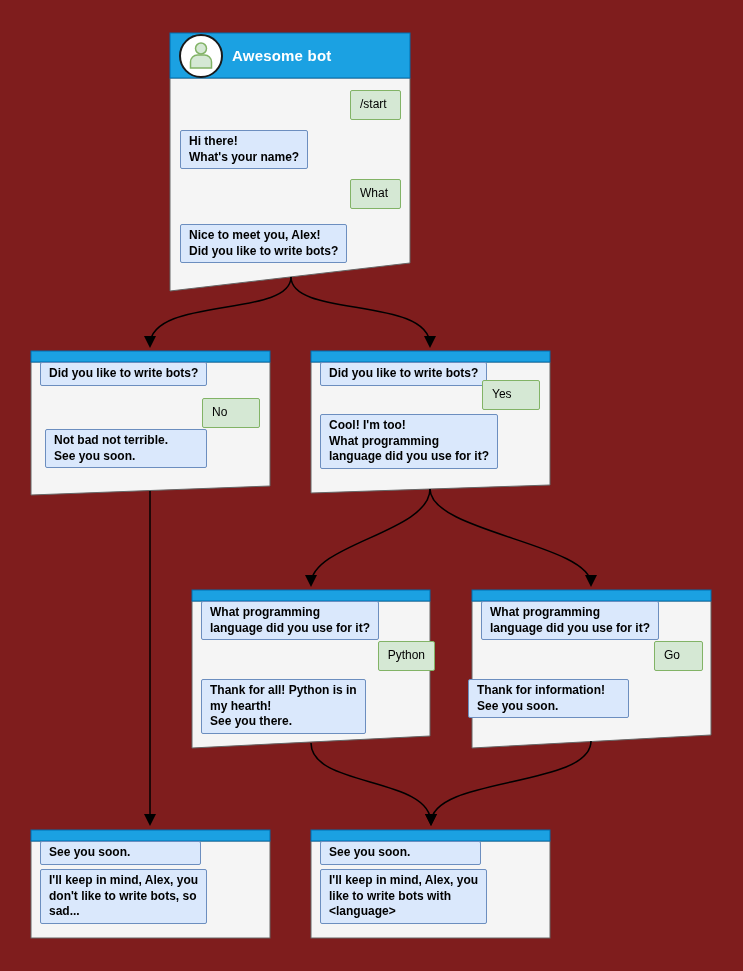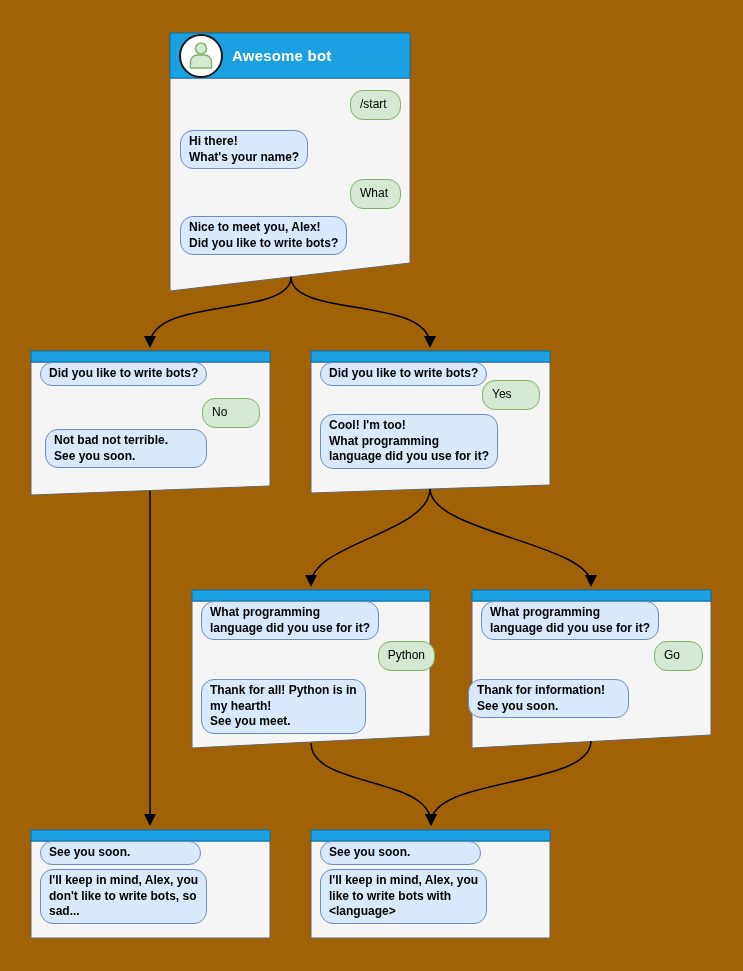--- a/index.html
+++ b/index.html
@@ -1,27 +1,27 @@
 <!DOCTYPE html>
 <html style="--header_fill: #1ba1e2; --header_stroke: #006eaf; --panel_fill: #f5f5f5; --panel_stroke: #666666; --bot_fill: #dae8fc; --bot_stroke: #6c8ebf; --user_fill: #d5e8d4; --user_stroke: #82b366; --avatar_bg: #ffffff; --edge_color: #000000;"><head>
 <meta charset="utf-8">
 <style>
   html,body{margin:0;padding:0;background:#fff;}
-  .stage{position:relative;width:743px;height:971px;background:#a16207;overflow:hidden;
+  .stage{position:relative;width:743px;height:971px;background:#7f1d1d;overflow:hidden;
          font-family:"Liberation Sans",sans-serif;}
   .layer{position:absolute;left:0;top:0;pointer-events:none;}
   .layer *{pointer-events:auto;}
   .panel{fill:var(--panel_fill);stroke:var(--panel_stroke);stroke-width:1;}
   .hdr{fill:var(--header_fill);stroke:var(--header_stroke);stroke-width:1;}
   .edge{fill:none;stroke:var(--edge_color);stroke-width:1.5;}
   .avatar-circle{fill:var(--avatar_bg);stroke:#1a1a1a;stroke-width:2;}
   .avatar-person{fill:var(--user_fill);stroke:var(--user_stroke);stroke-width:1.5;}
   .window-title{position:absolute;left:232px;top:47px;color:#fff;
                 font-size:15px;font-weight:bold;letter-spacing:.2px;}
-  .bubble{position:absolute;box-sizing:border-box;border-radius:13px;
+  .bubble{position:absolute;box-sizing:border-box;border-radius:2px;
           font-size:12px;line-height:1.3;color:#000;white-space:pre;
           padding:3px 8px;}
   .bubble.bot{background:var(--bot_fill);border:1px solid var(--bot_stroke);font-weight:bold;}
   .bubble.user{background:var(--user_fill);border:1px solid var(--user_stroke);
                padding:6px 9px;}
 </style>
 </head>
 <body>
 
 <div class="stage">
@@ -68,40 +68,40 @@
     <path class="edge" marker-end="url(#arrow)" d="M311,743 C311,788 431,776 431,823"></path>
     <path class="edge" marker-end="url(#arrow)" d="M591,741 C591,788 431,776 431,823"></path>
     <path class="edge" marker-end="url(#arrow)" d="M150,491 L150,823"></path>
   </svg>
 
   <div class="window-title">Awesome bot</div>
   <div class="bubble user" style="right:342px;top:90px;min-width:51px">/start</div>
   <div class="bubble bot" style="left:180px;top:130px;min-width:120px">Hi there!
 What's your name?</div>
   <div class="bubble user" style="right:342px;top:179px;min-width:51px">What</div>
-  <div class="bubble bot" style="left:180px;top:216px;min-width:163px">Nice to meet you, Alex!
+  <div class="bubble bot" style="left:180px;top:224px;min-width:163px">Nice to meet you, Alex!
 Did you like to write bots?</div>
 
   <div class="bubble bot" style="left:40px;top:362px;min-width:162px">Did you like to write bots?</div>
   <div class="bubble user" style="right:483px;top:398px;min-width:58px">No</div>
   <div class="bubble bot" style="left:45px;top:429px;min-width:162px">Not bad not terrible.
 See you soon.</div>
 
   <div class="bubble bot" style="left:320px;top:362px;min-width:162px">Did you like to write bots?</div>
   <div class="bubble user" style="right:203px;top:380px;min-width:58px">Yes</div>
   <div class="bubble bot" style="left:320px;top:414px;min-width:162px">Cool! I'm too!
 What programming
 language did you use for it?</div>
 
   <div class="bubble bot" style="left:201px;top:601px;min-width:162px">What programming
 language did you use for it?</div>
   <div class="bubble user" style="right:308px;top:641px;min-width:49px">Python</div>
   <div class="bubble bot" style="left:201px;top:679px;min-width:161px">Thank for all! Python is in
 my hearth!
-See you meet.</div>
+See you there.</div>
 
   <div class="bubble bot" style="left:481px;top:601px;min-width:162px">What programming
 language did you use for it?</div>
   <div class="bubble user" style="right:40px;top:641px;min-width:49px">Go</div>
   <div class="bubble bot" style="left:468px;top:679px;min-width:161px">Thank for information!
 See you soon.</div>
 
   <div class="bubble bot" style="left:40px;top:841px;min-width:161px">See you soon.</div>
   <div class="bubble bot" style="left:40px;top:869px;min-width:161px">I'll keep in mind, Alex, you
 don't like to write bots, so

